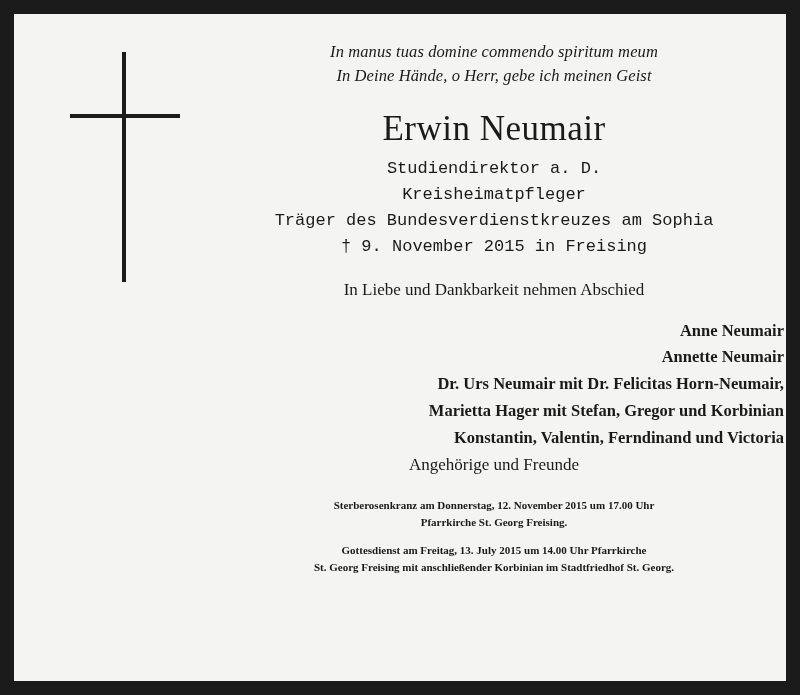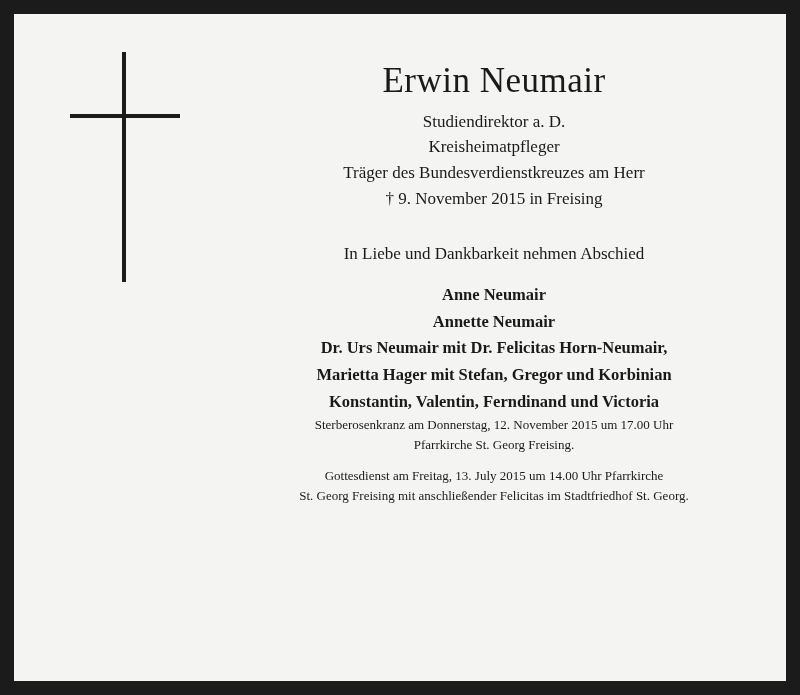--- a/index.html
+++ b/index.html
@@ -78,89 +78,95 @@
     line-height: 1.1;
     margin-top: 22px;
     margin-bottom: 8px;
     letter-spacing: 0.5px;
   }
 
   .titles {
     font-size: 17px;
     line-height: 1.52;
   }
-  .titles div { white-space: nowrap; }
+  .titles div { white-space: nowrap; font-family: Liberation Mono, monospace; }
 
   .abschied {
     font-size: 17px;
-    margin-top: 32px;
+    margin-top: 20px;
     margin-bottom: 18px;
   }
 
   .family {
     font-size: 16.5px;
     font-weight: bold;
     line-height: 1.62;
   }
-  .family div { white-space: nowrap; }
+  .family div { white-space: nowrap; text-align: right; }
 
   .relatives {
     font-size: 17px;
     margin-top: 4px;
     margin-bottom: 22px;
   }
 
   .services {
-    font-size: 13px;
+    font-size: 11px;
     line-height: 1.5;
+    font-weight: bold;
   }
   .services .block { margin-bottom: 12px; }
   .services .block:last-child { margin-bottom: 0; }
   .services div { white-space: nowrap; }
 </style>
 </head>
 <body>
 
 <div class="obituary">
   <div class="inner">
 
     <div class="cross">
       <div class="vbar"></div>
       <div class="hbar"></div>
     </div>
 
     <div class="content">
 
+      <div class="motto">
+        <div>In manus tuas domine commendo spiritum meum</div>
+        <div>In Deine Hände, o Herr, gebe ich meinen Geist</div>
+      </div>
 
       <div class="name">Erwin Neumair</div>
 
       <div class="titles">
         <div>Studiendirektor a. D.</div>
         <div>Kreisheimatpfleger</div>
-        <div>Träger des Bundesverdienstkreuzes am Herr</div>
+        <div>Träger des Bundesverdienstkreuzes am Sophia</div>
         <div>† 9. November 2015 in Freising</div>
       </div>
 
       <div class="abschied">In Liebe und Dankbarkeit nehmen Abschied</div>
 
       <div class="family">
         <div>Anne Neumair</div>
         <div>Annette Neumair</div>
         <div>Dr. Urs Neumair mit Dr. Felicitas Horn-Neumair,</div>
         <div>Marietta Hager mit Stefan, Gregor und Korbinian</div>
         <div>Konstantin, Valentin, Ferndinand und Victoria</div>
       </div>
 
+      <div class="relatives">Angehörige und Freunde</div>
 
       <div class="services">
         <div class="block">
           <div>Sterberosenkranz am Donnerstag, 12. November 2015 um 17.00 Uhr</div>
           <div>Pfarrkirche St. Georg Freising.</div>
         </div>
         <div class="block">
           <div>Gottesdienst am Freitag, 13. July 2015 um 14.00 Uhr Pfarrkirche</div>
-          <div>St. Georg Freising mit anschließender Felicitas im Stadtfriedhof St. Georg.</div>
+          <div>St. Georg Freising mit anschließender Korbinian im Stadtfriedhof St. Georg.</div>
         </div>
       </div>
 
     </div>
   </div>
 </div>
 
 </body></html>

